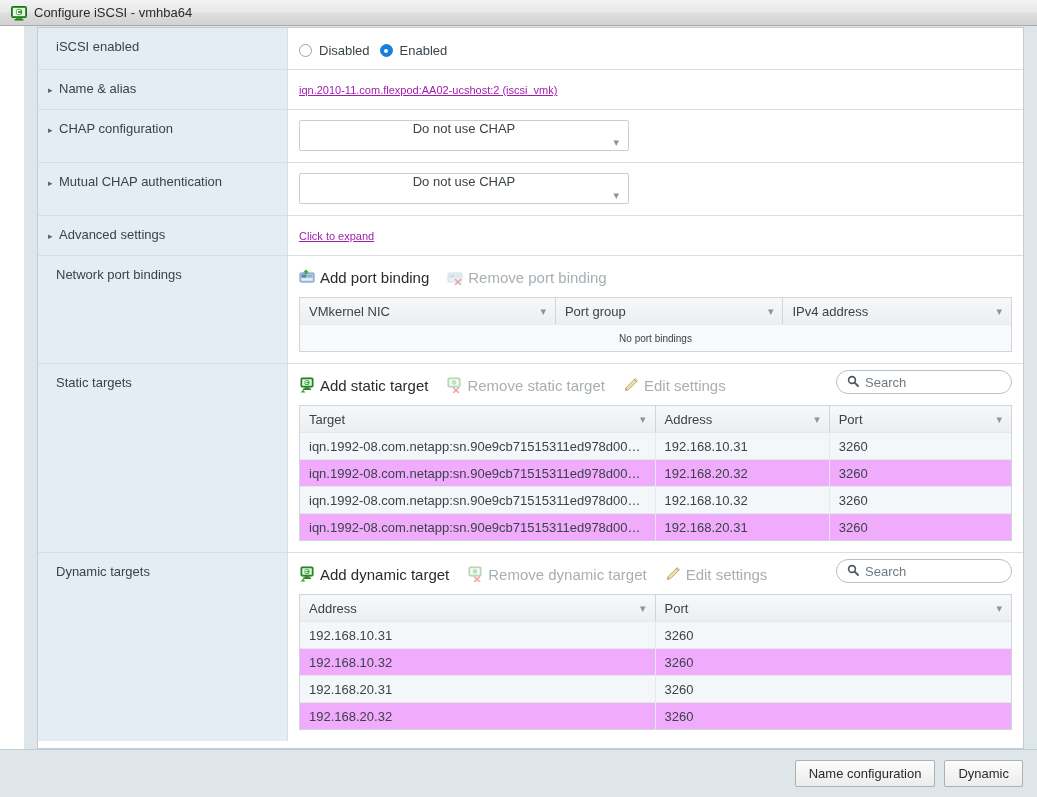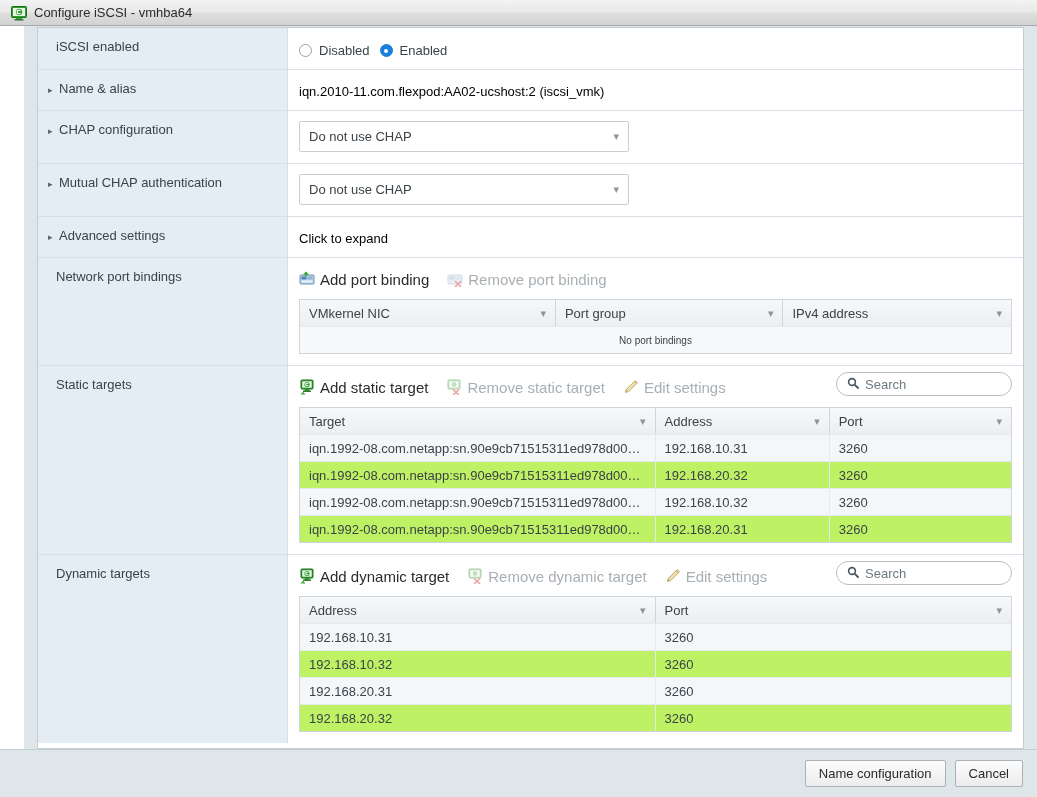--- a/index.html
+++ b/index.html
@@ -77,30 +77,31 @@
     border: 1px solid #9aa3a9; background: #ffffff;
     display: inline-block; margin-right: 7px; position: relative;
     flex: 0 0 auto;
   }
   .radio.checked { border-color: #1a7fdc; background: #1a7fdc; }
   .radio.checked::after {
     content: ""; position: absolute; left: 3.5px; top: 3.5px;
     width: 4px; height: 4px; border-radius: 50%; background: #ffffff;
   }
   .radio-label { font-size: 13px; color: #3b4348; }
-  .plain-text { font-size: 13px; color: #000000; padding-top: 4px; }
+  .plain-text { font-size: 11px; color: #a21caf; padding-top: 4px; text-decoration: underline; }
   
   .select {
     height: 31px; width: 330px;
     border: 1px solid #c8ced3; background: #ffffff;
     border-radius: 2px;
     display: flex; align-items: center;
     padding: 0 9px;
     font-size: 13px; color: #3b4348;
     position: relative;
+    flex-direction: column;
   }
   .select .chev { margin-left: auto; color: #8c959b; font-size: 11px; }
   
   .toolbar { display: flex; align-items: center; height: 22px; position: relative; }
   .tb-btn {
     display: flex; align-items: center;
     margin-right: 18px;
     font-size: 15px; color: #2b2b2b;
     white-space: nowrap;
   }
@@ -112,21 +113,21 @@
     border: 1px solid #b9c0c6; border-radius: 12px;
     background: #ffffff;
     display: flex; align-items: center; padding: 0 10px;
   }
   .searchbox .sic { margin-right: 6px; flex: 0 0 auto; }
   .searchbox .sph { font-size: 13px; color: #6e7a82; }
   
   .grid {
     margin-top: 9px;
     border: 1px solid #cfd6db;
-    background: #bef264;
+    background: #f0abfc;
     width: 100%;
   }
   .grid-head { display: flex; background: linear-gradient(to bottom,#f7f8f9 0%, #eceef0 100%); }
   .grid-head .hcell {
     padding: 6px 9px;
     font-size: 13px; color: #3b4348;
     border-right: 1px solid #cfd6db;
     display: flex; align-items: center;
     min-width: 0;
     height: 26px;
@@ -516,16 +517,16 @@
             </div>
           </div>
         </div>
       </div>
 
     </div>
   </div>
 
   <div class="footer">
     <button class="btn">Name configuration</button>
-    <button class="btn">Cancel</button>
+    <button class="btn">Dynamic</button>
   </div>
 
 </div>
 
 </body></html>

